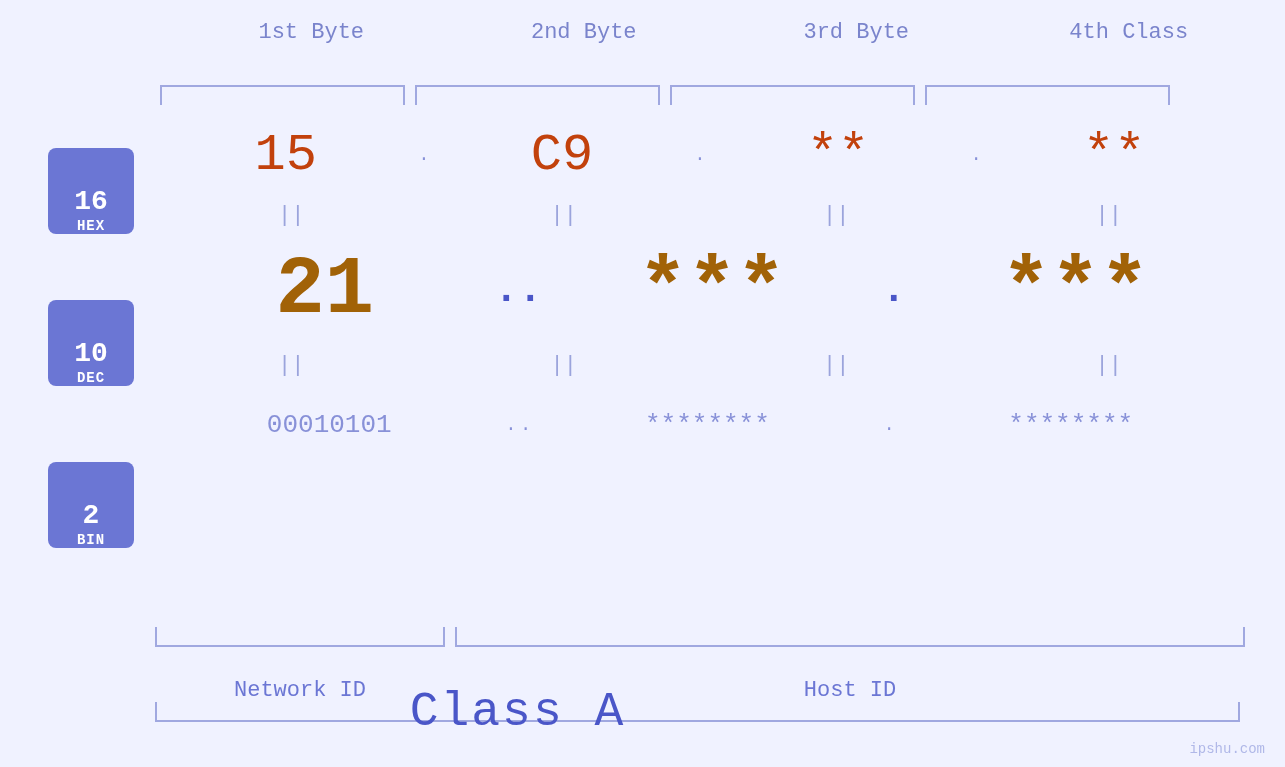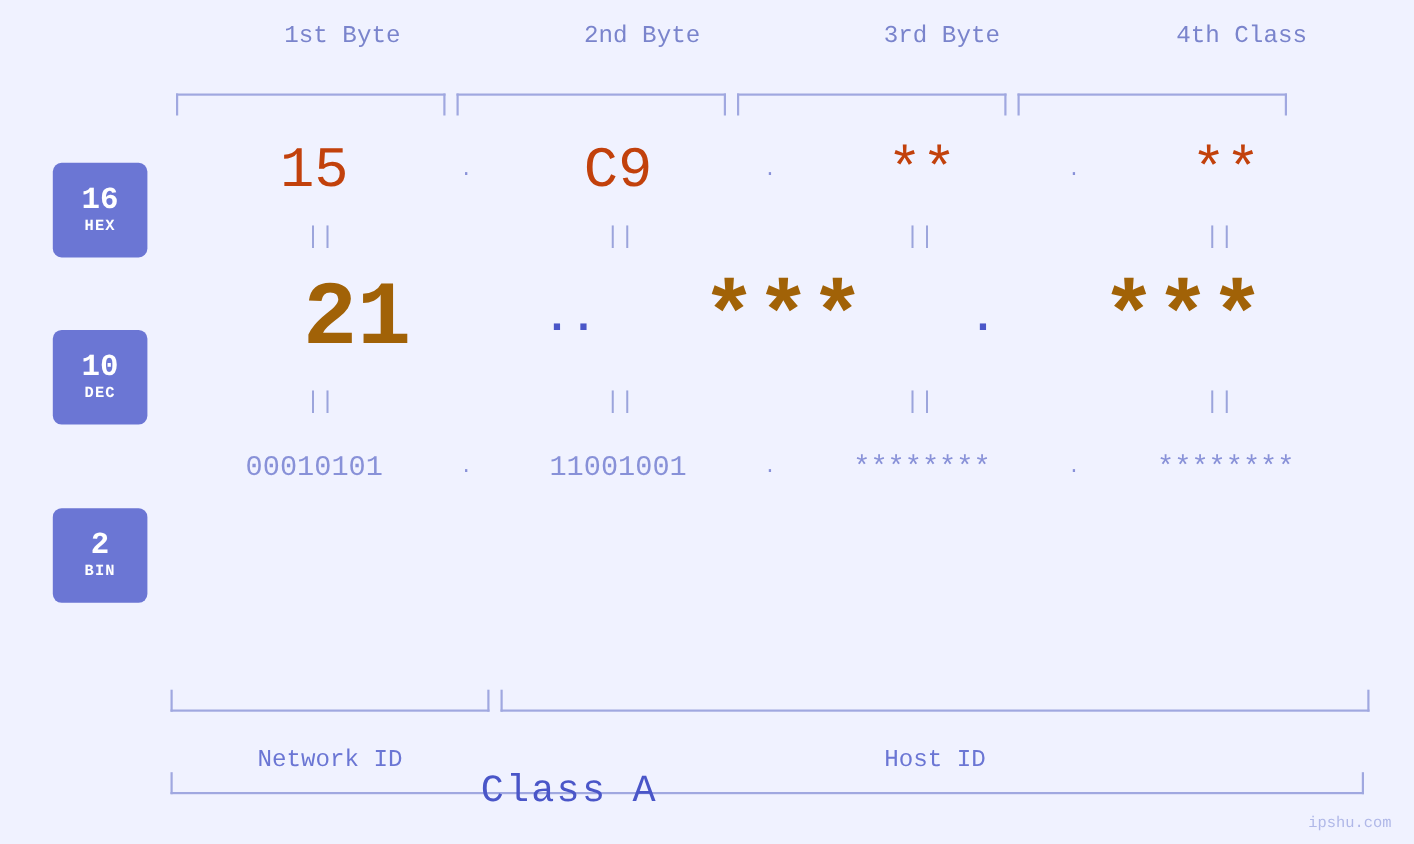--- a/index.html
+++ b/index.html
@@ -27,21 +27,21 @@
     .badge {
       position: absolute;
       left: 48px;
       width: 86px;
       height: 86px;
       background-color: #6b76d4;
       border-radius: 8px;
       display: flex;
       flex-direction: column;
       align-items: center;
-      justify-content: center;
+      justify-content: flex-end;
       color: white;
       font-weight: bold;
     }
 
     .badge-hex { top: 148px; }
     .badge-dec { top: 300px; }
     .badge-bin { top: 462px; }
 
     .badge-number {
       font-size: 28px;
@@ -211,21 +211,21 @@
     }
 
     
     .class-label {
       position: absolute;
       bottom: 28px;
       left: 0;
       width: 1035px;
       text-align: center;
       color: #4a56c8;
-      font-size: 35px;
+      font-size: 48px;
       letter-spacing: 2px;
     }
 
     
     .watermark {
       position: absolute;
       bottom: 10px;
       right: 20px;
       color: #b0b8e8;
       font-size: 14px;
@@ -312,21 +312,20 @@
     <div class="equals-row">
       <div class="equals-cell">||</div>
       <div class="equals-cell">||</div>
       <div class="equals-cell">||</div>
       <div class="equals-cell">||</div>
     </div>
 
     <div class="data-row row-with-dots">
       <div class="cell bin-value">00010101</div>
       <span class="row-dot">.</span>
-      <div class="cell bin-value">11001001</div>
       <span class="row-dot">.</span>
       <div class="cell bin-value">********</div>
       <span class="row-dot">.</span>
       <div class="cell bin-value">********</div>
     </div>
 
   </div>
 
   <div class="bottom-brackets">
     <div class="network-bracket"></div>

